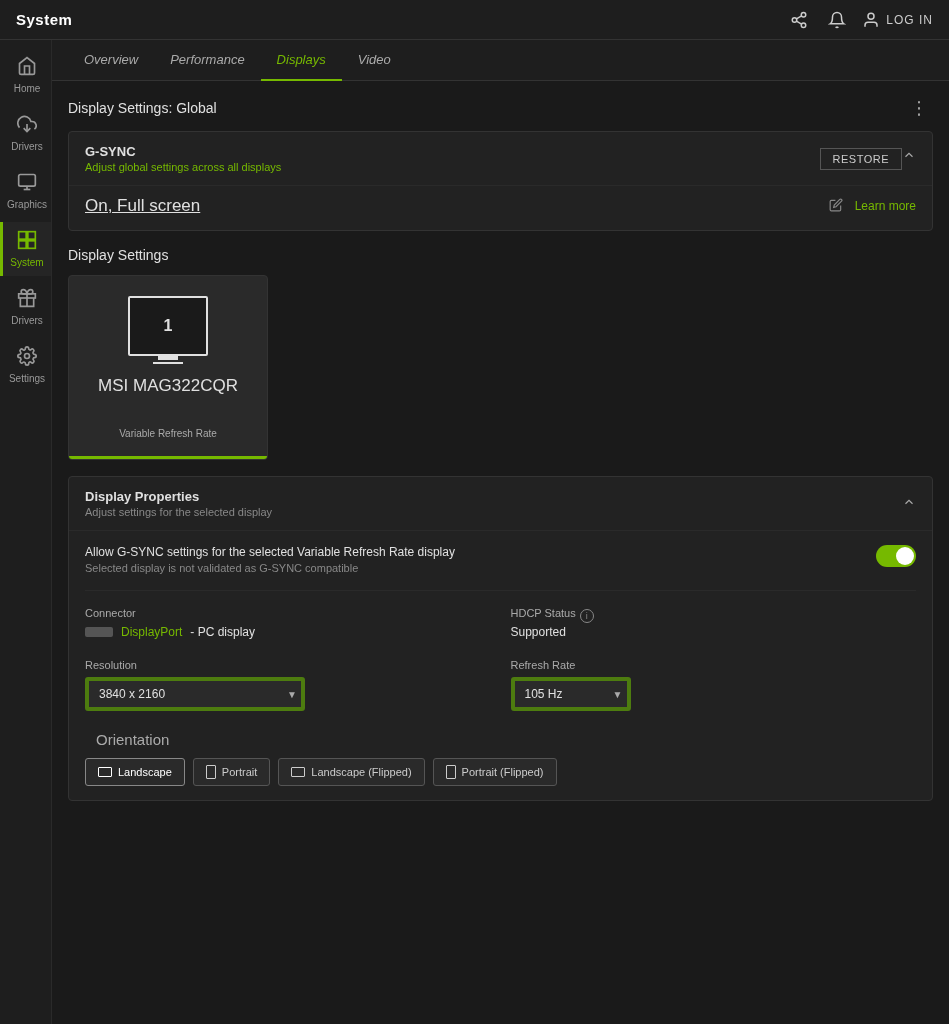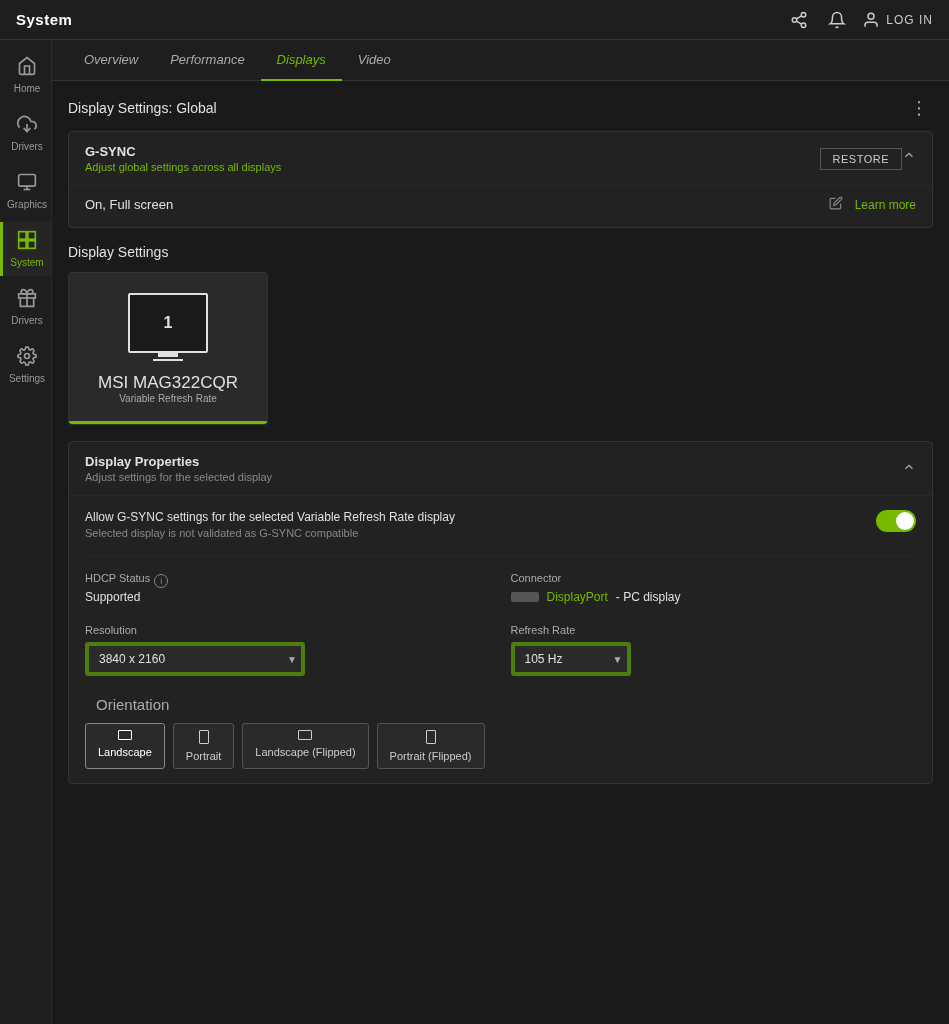--- a/index.html
+++ b/index.html
@@ -189,22 +189,23 @@
       padding: 10px 16px 14px;
       border-top: 1px solid #2a2a2a;
     }
     .gsync-row {
       display: flex;
       align-items: center;
       gap: 12px;
     }
     .gsync-value {
       color: #e0e0e0;
-      font-size: 13px;
+      font-size: 17px;
       flex: 1;
+      text-decoration: underline;
     }
     .edit-icon-btn {
       background: none;
       border: none;
       color: #888;
       cursor: pointer;
       font-size: 14px;
     }
     .learn-more-link {
       color: #76b900;
@@ -269,20 +270,21 @@
     .monitor-name {
       color: #e0e0e0;
       font-size: 17px;
       text-align: center;
       margin-top: 4px;
     }
     .monitor-type {
       color: #aaa;
       font-size: 10px;
       text-align: left;
+      margin-top: 32px;
     }
     .monitor-selected-bar {
       position: absolute;
       bottom: 0;
       left: 0;
       right: 0;
       height: 3px;
       background: #76b900;
       border-radius: 0 0 4px 4px;
     }
@@ -452,21 +454,20 @@
       background: #2a2a2a;
       border: 1px solid #555;
       color: #ccc;
       padding: 6px 12px;
       font-size: 11px;
       cursor: pointer;
       border-radius: 3px;
       display: flex;
       align-items: center;
       gap: 6px;
-      flex-direction: column;
     }
     .orient-btn.active {
       background: #2a2a2a;
       border-color: #888;
       color: #fff;
     }
     .orient-icon {
       width: 14px;
       height: 10px;
       border: 1px solid currentColor;
@@ -679,34 +680,34 @@
             </div>
             <div class="toggle-switch">
               <div class="toggle-track">
                 <div class="toggle-thumb"></div>
               </div>
             </div>
           </div>
 
           <div class="props-grid">
             <div class="prop-group">
+              <label>Connector</label>
+              <div class="prop-value">
+                <span class="connector-icon"></span>
+                <a class="dp-link">DisplayPort</a>
+                <span>- PC display</span>
+              </div>
+            </div>
+            <div class="prop-group">
               <div class="hdcp-label">
                 <label>HDCP Status</label>
                 <span class="info-icon">i</span>
               </div>
               <div class="prop-value">
                 <span>Supported</span>
-              </div>
-            </div>
-            <div class="prop-group">
-              <label>Connector</label>
-              <div class="prop-value">
-                <span class="connector-icon"></span>
-                <a class="dp-link">DisplayPort</a>
-                <span>- PC display</span>
               </div>
             </div>
           </div>
 
           <div class="props-grid">
             <div class="prop-group">
               <label>Resolution</label>
               <div class="select-wrapper">
                 <select class="styled-select resolution-select">
                   <option>3840 x 2160</option>

